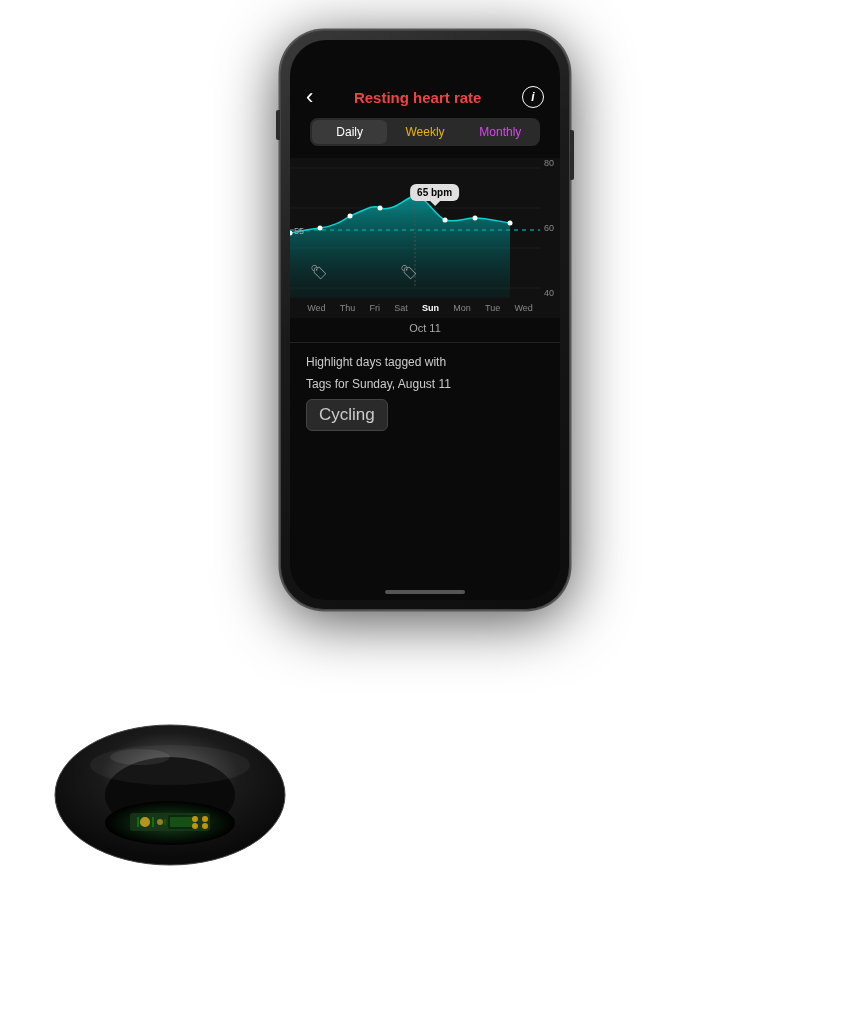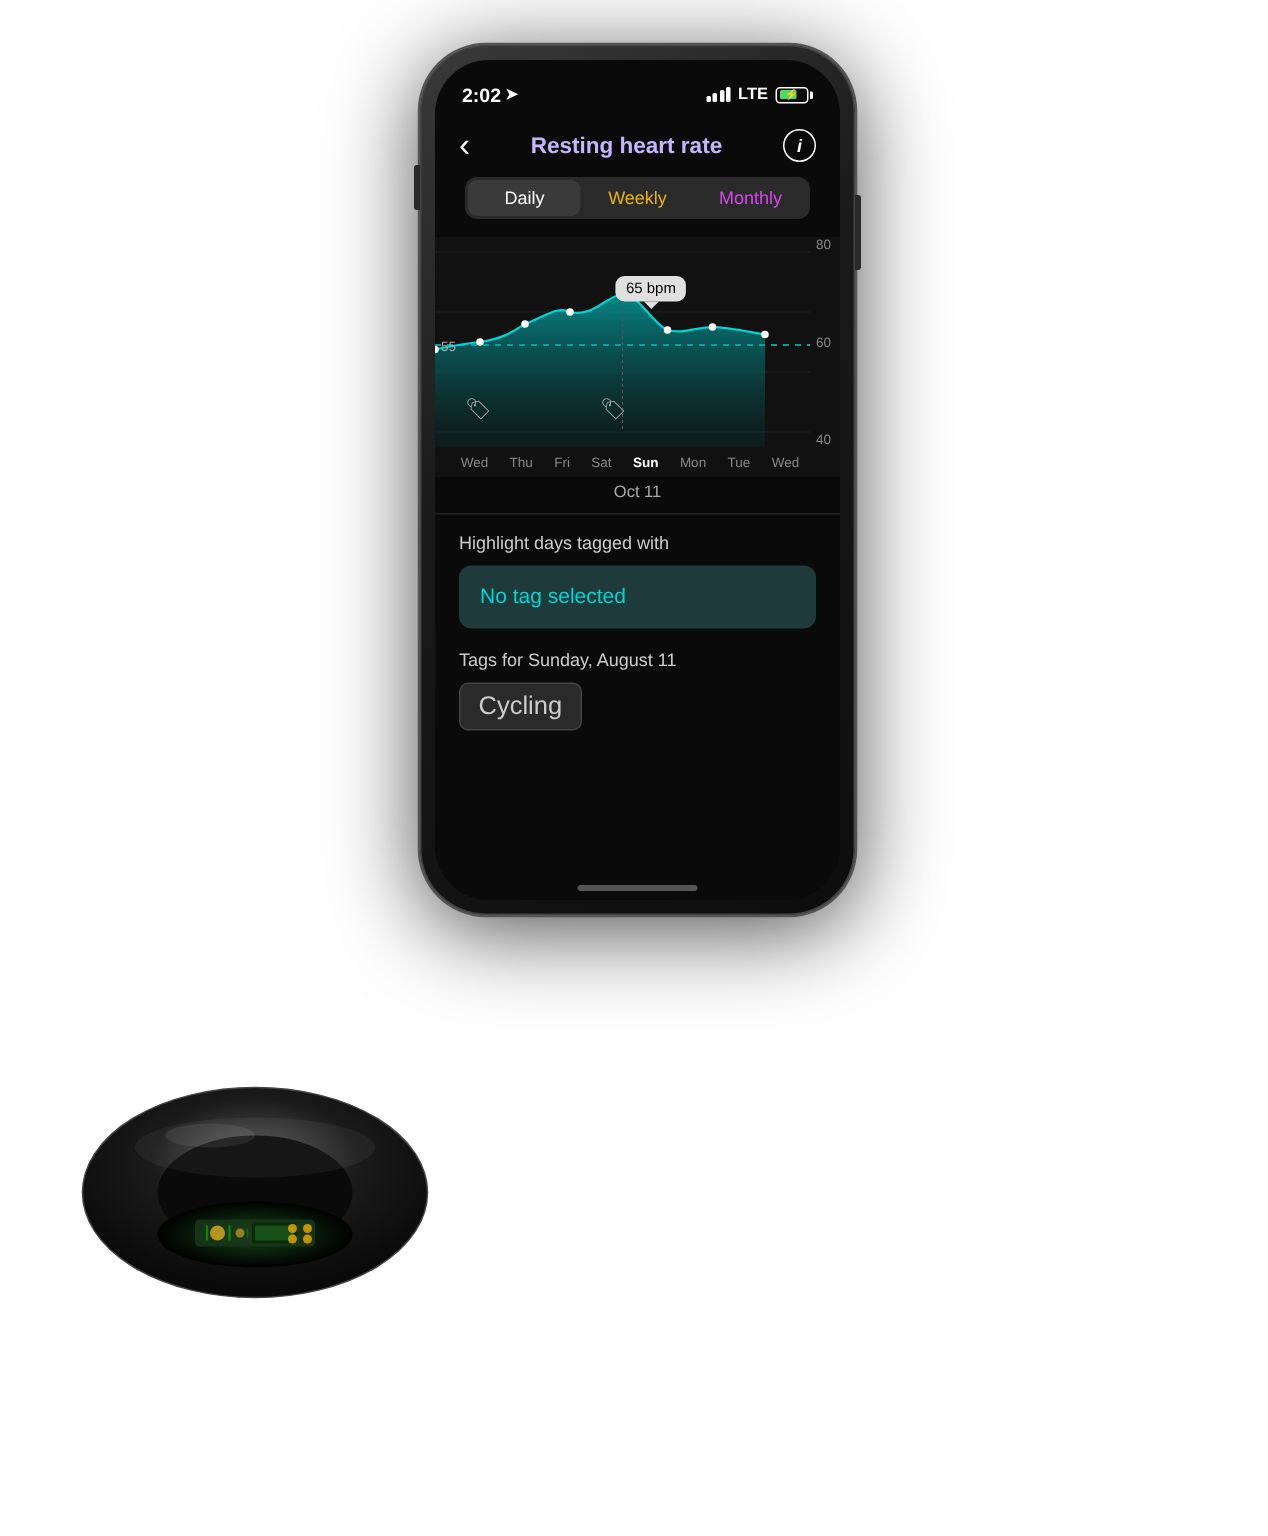--- a/index.html
+++ b/index.html
@@ -194,21 +194,21 @@
     }
 
     .back-btn {
       color: #fff;
       font-size: 22px;
       cursor: pointer;
       line-height: 1;
     }
 
     .header-title {
-      color: #c4b5fd;
+      color: #ef4444;
       font-size: 15px;
       font-weight: 600;
     }
 
     .info-btn {
       width: 22px;
       height: 22px;
       border-radius: 50%;
       border: 1.5px solid #fff;
       color: #fff;
@@ -310,21 +310,21 @@
     }
 
     
     .tooltip {
       position: absolute;
       background: #e0e0e0;
       color: #000;
       border-radius: 6px;
       padding: 3px 7px;
       font-size: 10px;
-      font-weight: 400;
+      font-weight: 700;
       top: 26px;
       left: 50%;
       transform: translateX(-10%);
     }
 
     .tooltip::after {
       content: '';
       position: absolute;
       bottom: -5px;
       left: 50%;
@@ -437,42 +437,20 @@
 </head>
 <body>
 
 <div class="scene">
 
   <div class="phone-outer">
     <div class="phone-screen">
 
       <div class="notch"></div>
 
-      <div class="status-bar">
-        <div class="status-time">
-          <span>2:02</span>
-          <span class="arrow">➤</span>
-        </div>
-        <div class="status-right">
-          <div class="signal-bars">
-            <div class="signal-bar" style="height:4px;"></div>
-            <div class="signal-bar" style="height:6px;"></div>
-            <div class="signal-bar" style="height:8px;"></div>
-            <div class="signal-bar" style="height:10px;"></div>
-          </div>
-          <span class="lte-text">LTE</span>
-          <div class="battery">
-            <div class="battery-body">
-              <div class="battery-fill"></div>
-              <span class="battery-bolt">⚡</span>
-            </div>
-            <div class="battery-tip"></div>
-          </div>
-        </div>
-      </div>
 
       <div class="app-content">
 
         <div class="header">
           <div class="back-btn">‹</div>
           <div class="header-title">Resting heart rate</div>
           <div class="info-btn">i</div>
         </div>
 
         <div class="tabs">
@@ -544,23 +522,20 @@
             <span class="x-label">Wed</span>
           </div>
         </div>
 
         <div class="date-label">Oct 11</div>
 
         <div class="divider"></div>
 
         <div class="section">
           <div class="section-label">Highlight days tagged with</div>
-          <div class="tag-selector">
-            <span class="tag-selector-text">No tag selected</span>
-          </div>
           <div class="tags-section-label">Tags for Sunday, August 11</div>
           <div class="tag-chip">Cycling</div>
         </div>
 
         <div class="home-indicator"></div>
 
       </div>
     </div>
   </div>
 

